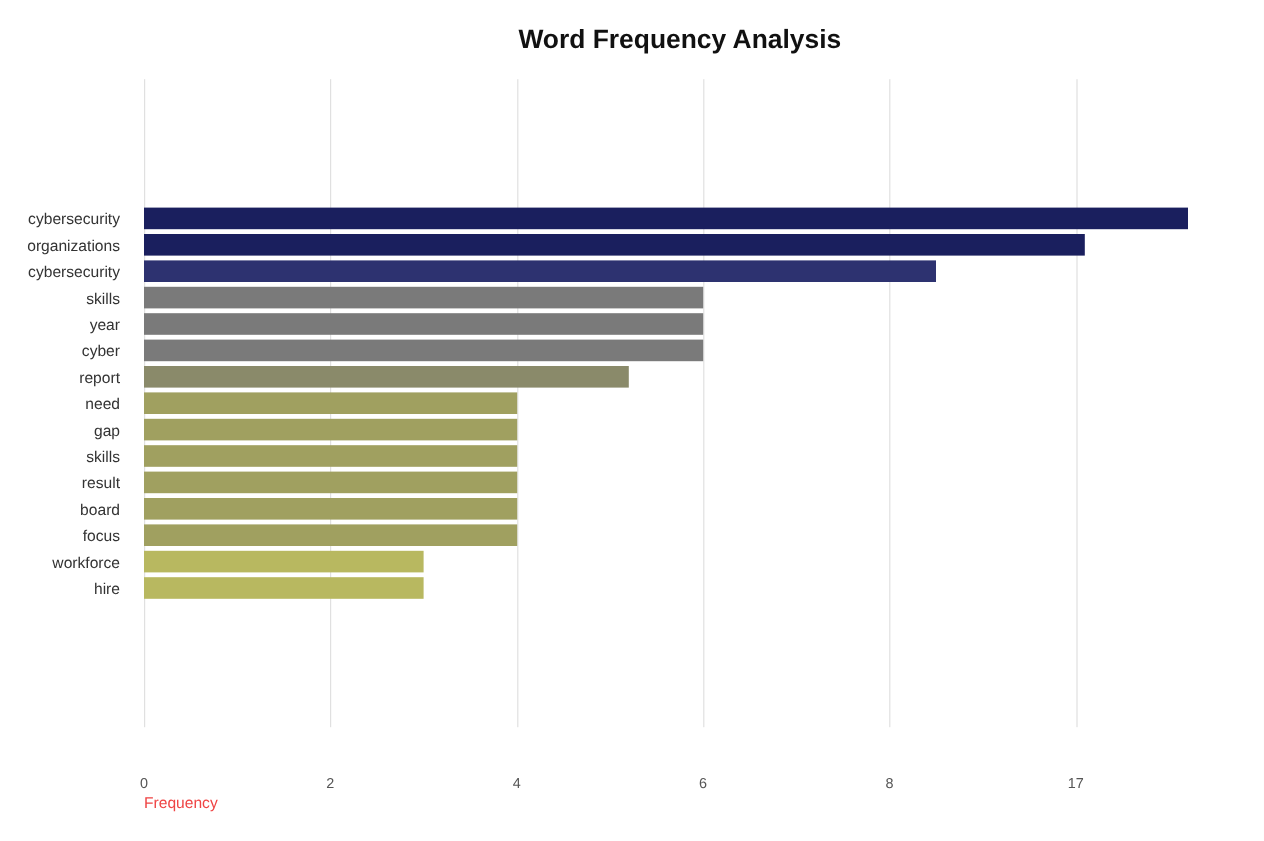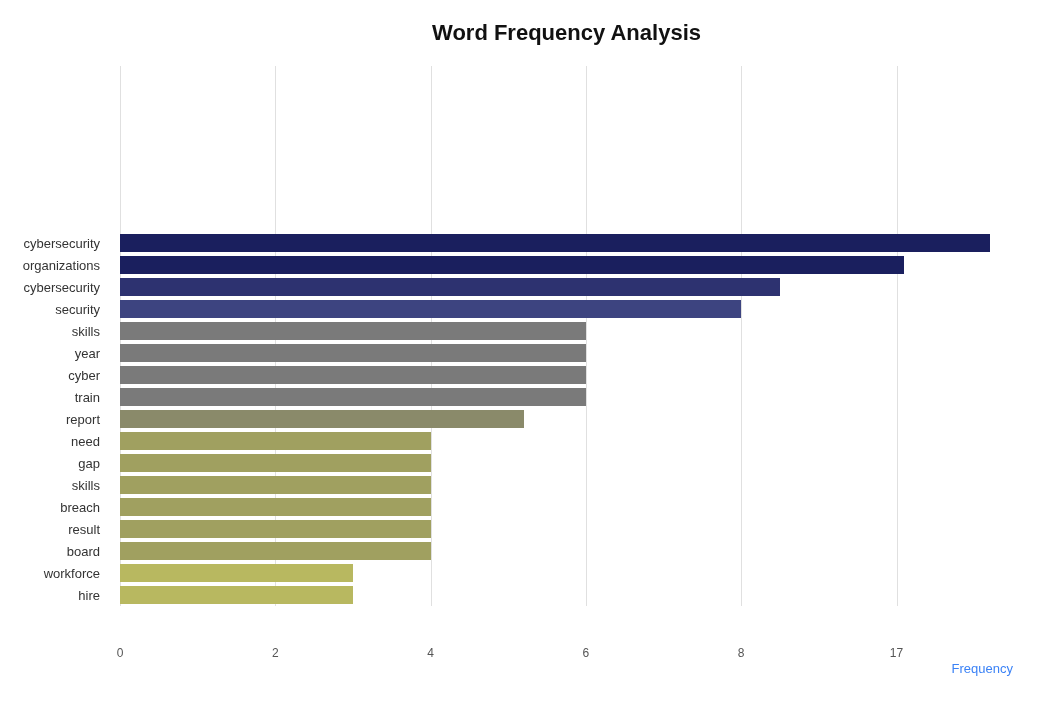--- a/index.html
+++ b/index.html
@@ -32,21 +32,21 @@
       height: 580px;
     }
     .bars-wrapper {
       position: absolute;
       left: 0;
       top: 0;
       right: 0;
       bottom: 40px;
       display: flex;
       flex-direction: column;
-      justify-content: flex-end;
+      justify-content: center;
     }
     .bar-row {
       display: flex;
       align-items: center;
       height: 22px;
     }
     .bar-label {
       width: 110px;
       text-align: right;
       padding-right: 10px;
@@ -95,23 +95,23 @@
     .x-tick {
       font-size: 12px;
       color: #555;
       text-align: center;
     }
     .x-label {
       position: absolute;
       bottom: -30px;
       left: 0;
       right: 0;
-      text-align: right;
+      text-align: left;
       font-size: 13px;
-      color: #3b82f6;
+      color: #ef4444;
     }
   </style>
 </head>
 <body>
 
 <div class="chart-container">
   <div class="chart-title">Word Frequency Analysis</div>
   <div class="chart-area">
 
     <div class="grid-lines" id="grid-lines">
@@ -136,50 +136,38 @@
             <span class="bar" style="width: 87.8261%; background-color: rgb(26, 31, 94);"></span>
           </div>
         </div>
         <div class="bar-row">
           <span class="bar-label">cybersecurity</span>
           <div class="bar-wrapper">
             <span class="bar" style="width: 73.913%; background-color: rgb(45, 50, 112);"></span>
           </div>
         </div>
         <div class="bar-row">
-          <span class="bar-label">security</span>
-          <div class="bar-wrapper">
-            <span class="bar" style="width: 69.5652%; background-color: rgb(61, 68, 128);"></span>
-          </div>
-        </div>
-        <div class="bar-row">
           <span class="bar-label">skills</span>
           <div class="bar-wrapper">
             <span class="bar" style="width: 52.1739%; background-color: rgb(122, 122, 122);"></span>
           </div>
         </div>
         <div class="bar-row">
           <span class="bar-label">year</span>
           <div class="bar-wrapper">
             <span class="bar" style="width: 52.1739%; background-color: rgb(122, 122, 122);"></span>
           </div>
         </div>
         <div class="bar-row">
           <span class="bar-label">cyber</span>
           <div class="bar-wrapper">
             <span class="bar" style="width: 52.1739%; background-color: rgb(122, 122, 122);"></span>
           </div>
         </div>
         <div class="bar-row">
-          <span class="bar-label">train</span>
-          <div class="bar-wrapper">
-            <span class="bar" style="width: 52.1739%; background-color: rgb(122, 122, 122);"></span>
-          </div>
-        </div>
-        <div class="bar-row">
           <span class="bar-label">report</span>
           <div class="bar-wrapper">
             <span class="bar" style="width: 45.2174%; background-color: rgb(138, 138, 106);"></span>
           </div>
         </div>
         <div class="bar-row">
           <span class="bar-label">need</span>
           <div class="bar-wrapper">
             <span class="bar" style="width: 34.7826%; background-color: rgb(160, 160, 96);"></span>
           </div>
@@ -190,33 +178,33 @@
             <span class="bar" style="width: 34.7826%; background-color: rgb(160, 160, 96);"></span>
           </div>
         </div>
         <div class="bar-row">
           <span class="bar-label">skills</span>
           <div class="bar-wrapper">
             <span class="bar" style="width: 34.7826%; background-color: rgb(160, 160, 96);"></span>
           </div>
         </div>
         <div class="bar-row">
-          <span class="bar-label">breach</span>
-          <div class="bar-wrapper">
-            <span class="bar" style="width: 34.7826%; background-color: rgb(160, 160, 96);"></span>
-          </div>
-        </div>
-        <div class="bar-row">
           <span class="bar-label">result</span>
           <div class="bar-wrapper">
             <span class="bar" style="width: 34.7826%; background-color: rgb(160, 160, 96);"></span>
           </div>
         </div>
         <div class="bar-row">
           <span class="bar-label">board</span>
+          <div class="bar-wrapper">
+            <span class="bar" style="width: 34.7826%; background-color: rgb(160, 160, 96);"></span>
+          </div>
+        </div>
+        <div class="bar-row">
+          <span class="bar-label">focus</span>
           <div class="bar-wrapper">
             <span class="bar" style="width: 34.7826%; background-color: rgb(160, 160, 96);"></span>
           </div>
         </div>
         <div class="bar-row">
           <span class="bar-label">workforce</span>
           <div class="bar-wrapper">
             <span class="bar" style="width: 26.087%; background-color: rgb(184, 184, 96);"></span>
           </div>
         </div>

